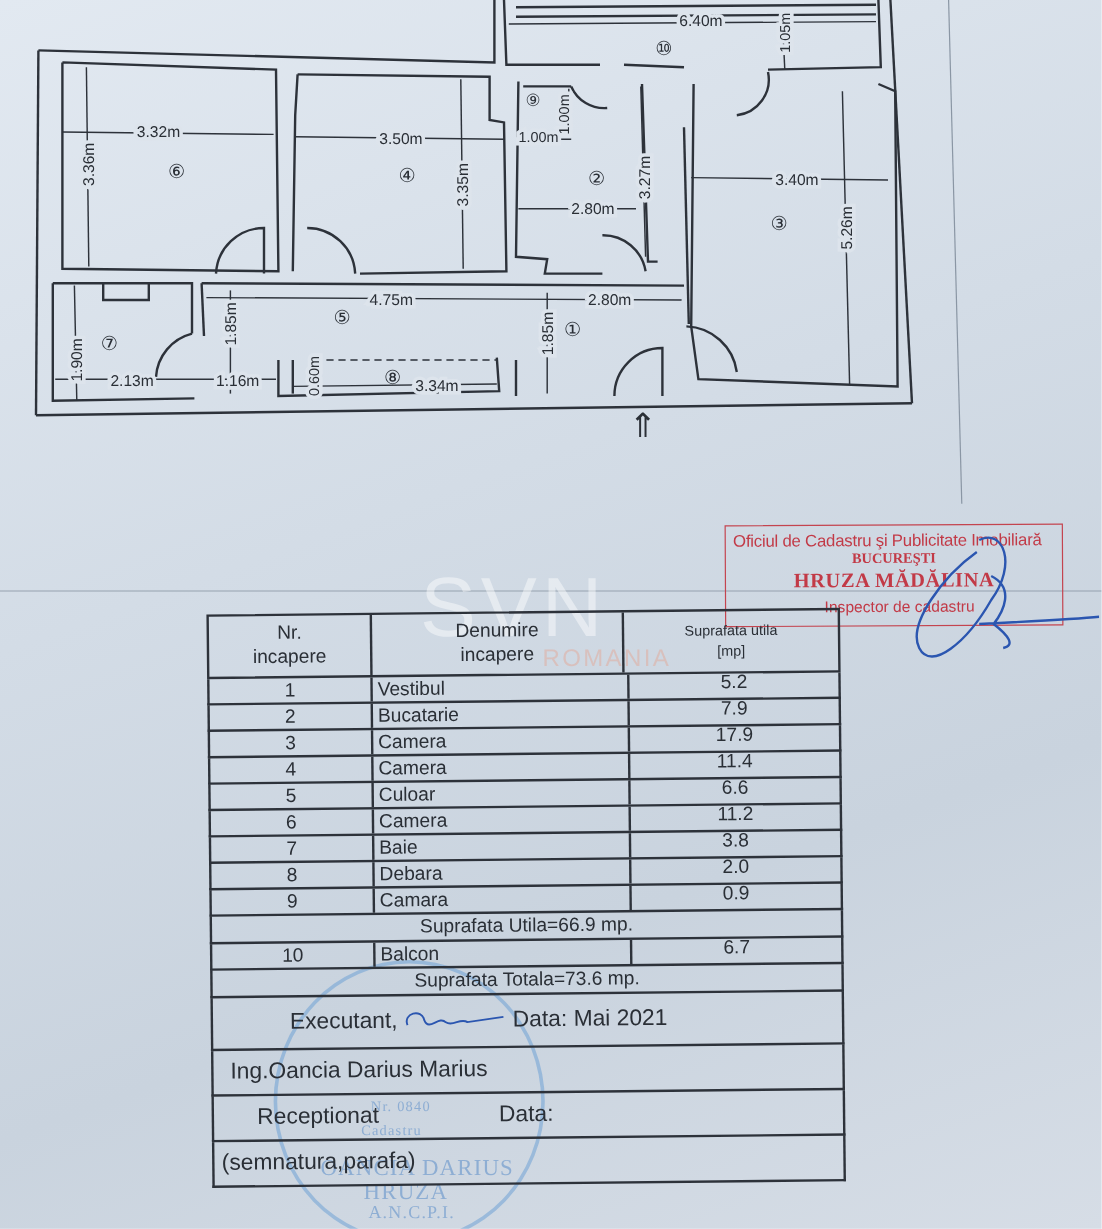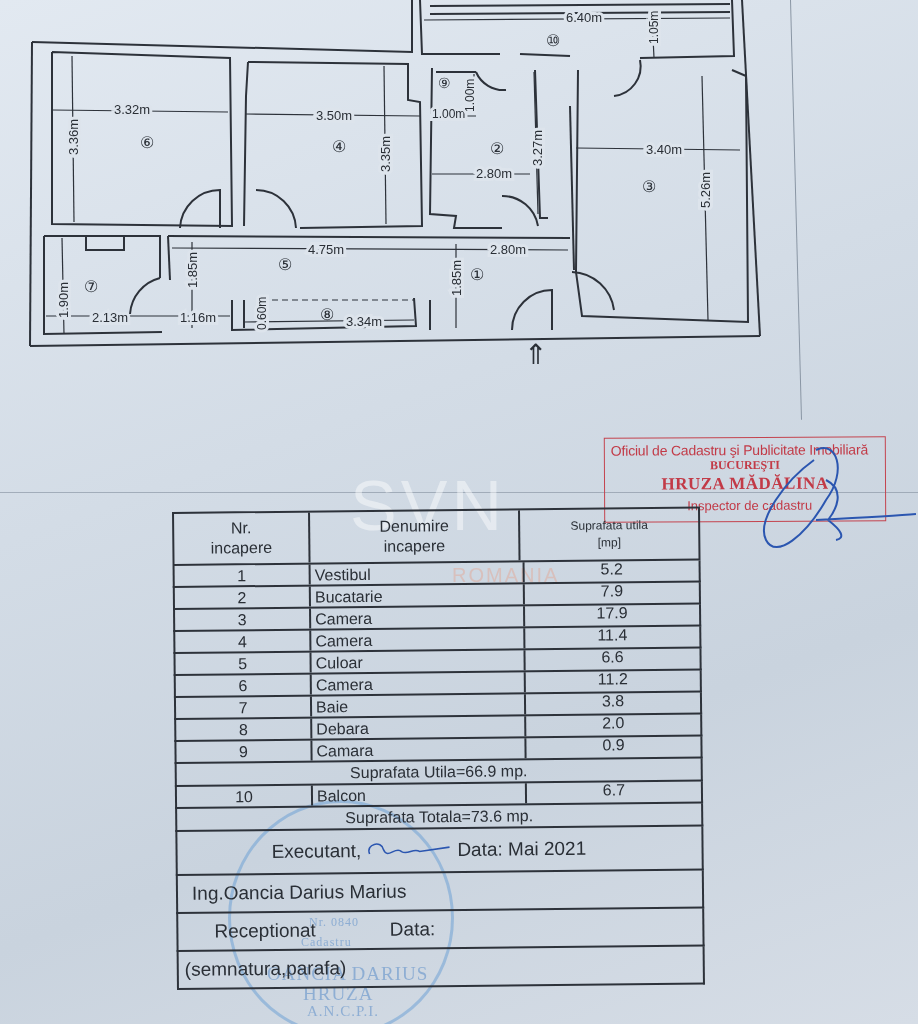--- a/index.html
+++ b/index.html
@@ -9,21 +9,21 @@
   svg text{font-family:"Liberation Sans",sans-serif;fill:#2a2f36;}
   .plan{position:absolute;left:0;top:0;width:918px;height:380px;}
   .fold{position:absolute;left:0;top:492px;width:918px;height:1px;background:#8d98a6;opacity:.7;}
   .edge{position:absolute;left:790px;top:0;width:1px;height:420px;background:#8a96a4;transform:rotate(-1.5deg);transform-origin:top;}
   .stamp-box{position:absolute;left:604px;top:437px;width:280px;height:83px;border:1.5px solid #c4444f;transform:rotate(-0.3deg);}
   .stamp-line1{position:absolute;left:6px;top:4px;font-size:14px;color:#c23a47;white-space:nowrap;font-family:"Liberation Sans",sans-serif;letter-spacing:-.2px;}
   .stamp-line2{position:absolute;left:0;width:100%;top:20px;text-align:center;font-size:12px;color:#c23a47;font-family:"Liberation Serif",serif;font-weight:bold;}
   .stamp-line3{position:absolute;left:0;width:100%;top:36px;text-align:center;font-size:17px;color:#c23a47;font-family:"Liberation Serif",serif;font-weight:bold;letter-spacing:.5px;}
   .stamp-line4{position:absolute;left:82px;top:60px;font-size:13px;color:#c23a47;}
   .watermark{position:absolute;left:350px;top:466px;font-size:70px;color:rgba(255,255,255,.45);font-weight:normal;letter-spacing:4px;}
-  .watermark-sub{position:absolute;left:452px;top:538px;font-size:20px;color:rgba(235,150,120,.35);letter-spacing:2px;margin-top:26px;}
+  .watermark-sub{position:absolute;left:452px;top:538px;font-size:20px;color:rgba(235,150,120,.35);letter-spacing:2px;}
   .tbl{position:absolute;left:172px;top:512px;width:528px;transform:rotate(-0.6deg);transform-origin:left top;}
   .row{display:flex;border-left:2px solid #2d323a;border-right:2px solid #2d323a;border-bottom:2px solid #2d323a;}
   .row.head{border-top:2px solid #2d323a;height:50px;}
   .c1{width:134px;border-right:2px solid #2d323a;text-align:center;font-size:16px;}
   .c2{width:208px;border-right:2px solid #2d323a;padding-left:4px;font-size:16px;}
   .c3{flex:1;text-align:center;font-size:16px;}
   .row.item{height:20px;line-height:22px;}
   .row.item .c3{line-height:16px;}
   .head .c1,.head .c2,.head .c3{display:flex;flex-direction:column;justify-content:center;line-height:20px;}
   .head .c2{text-align:center;padding-left:0;}
@@ -232,29 +232,29 @@
     </div>
   <div class="row item">
       <div class="c1">10</div>
       <div class="c2">Balcon</div>
       <div class="c3">6.7</div>
     </div>
   <div class="row span">
       <span>Suprafata Totala=73.6 mp.</span>
     </div>
   <div class="row big">
-    <span style="margin-left:94px">Executant,</span>
+    <span style="margin-left:64px">Executant,</span>
     <svg width="90" height="30">
         <path d="M8,18 C4,8 20,4 22,14 C26,24 34,10 40,16 C46,20 52,12 58,16 L88,12" fill="none" stroke="#2b56b0" stroke-width="1.6"></path>
       </svg>
     <span style="margin-left:6px">Data: Mai 2021</span>
   </div>
   <div class="row mid">
     <span style="margin-left:14px">Ing.Oancia Darius Marius</span>
   </div>
   <div class="row mid">
     <span style="margin-left:36px">Receptionat</span>
-    <span style="margin-left:74px">Data:</span>
+    <span style="margin-left:100px">Data:</span>
   </div>
   <div class="row mid">
     <span style="margin-left:6px">(semnatura,parafa)</span>
   </div>
 </div>
 
 </body></html>

